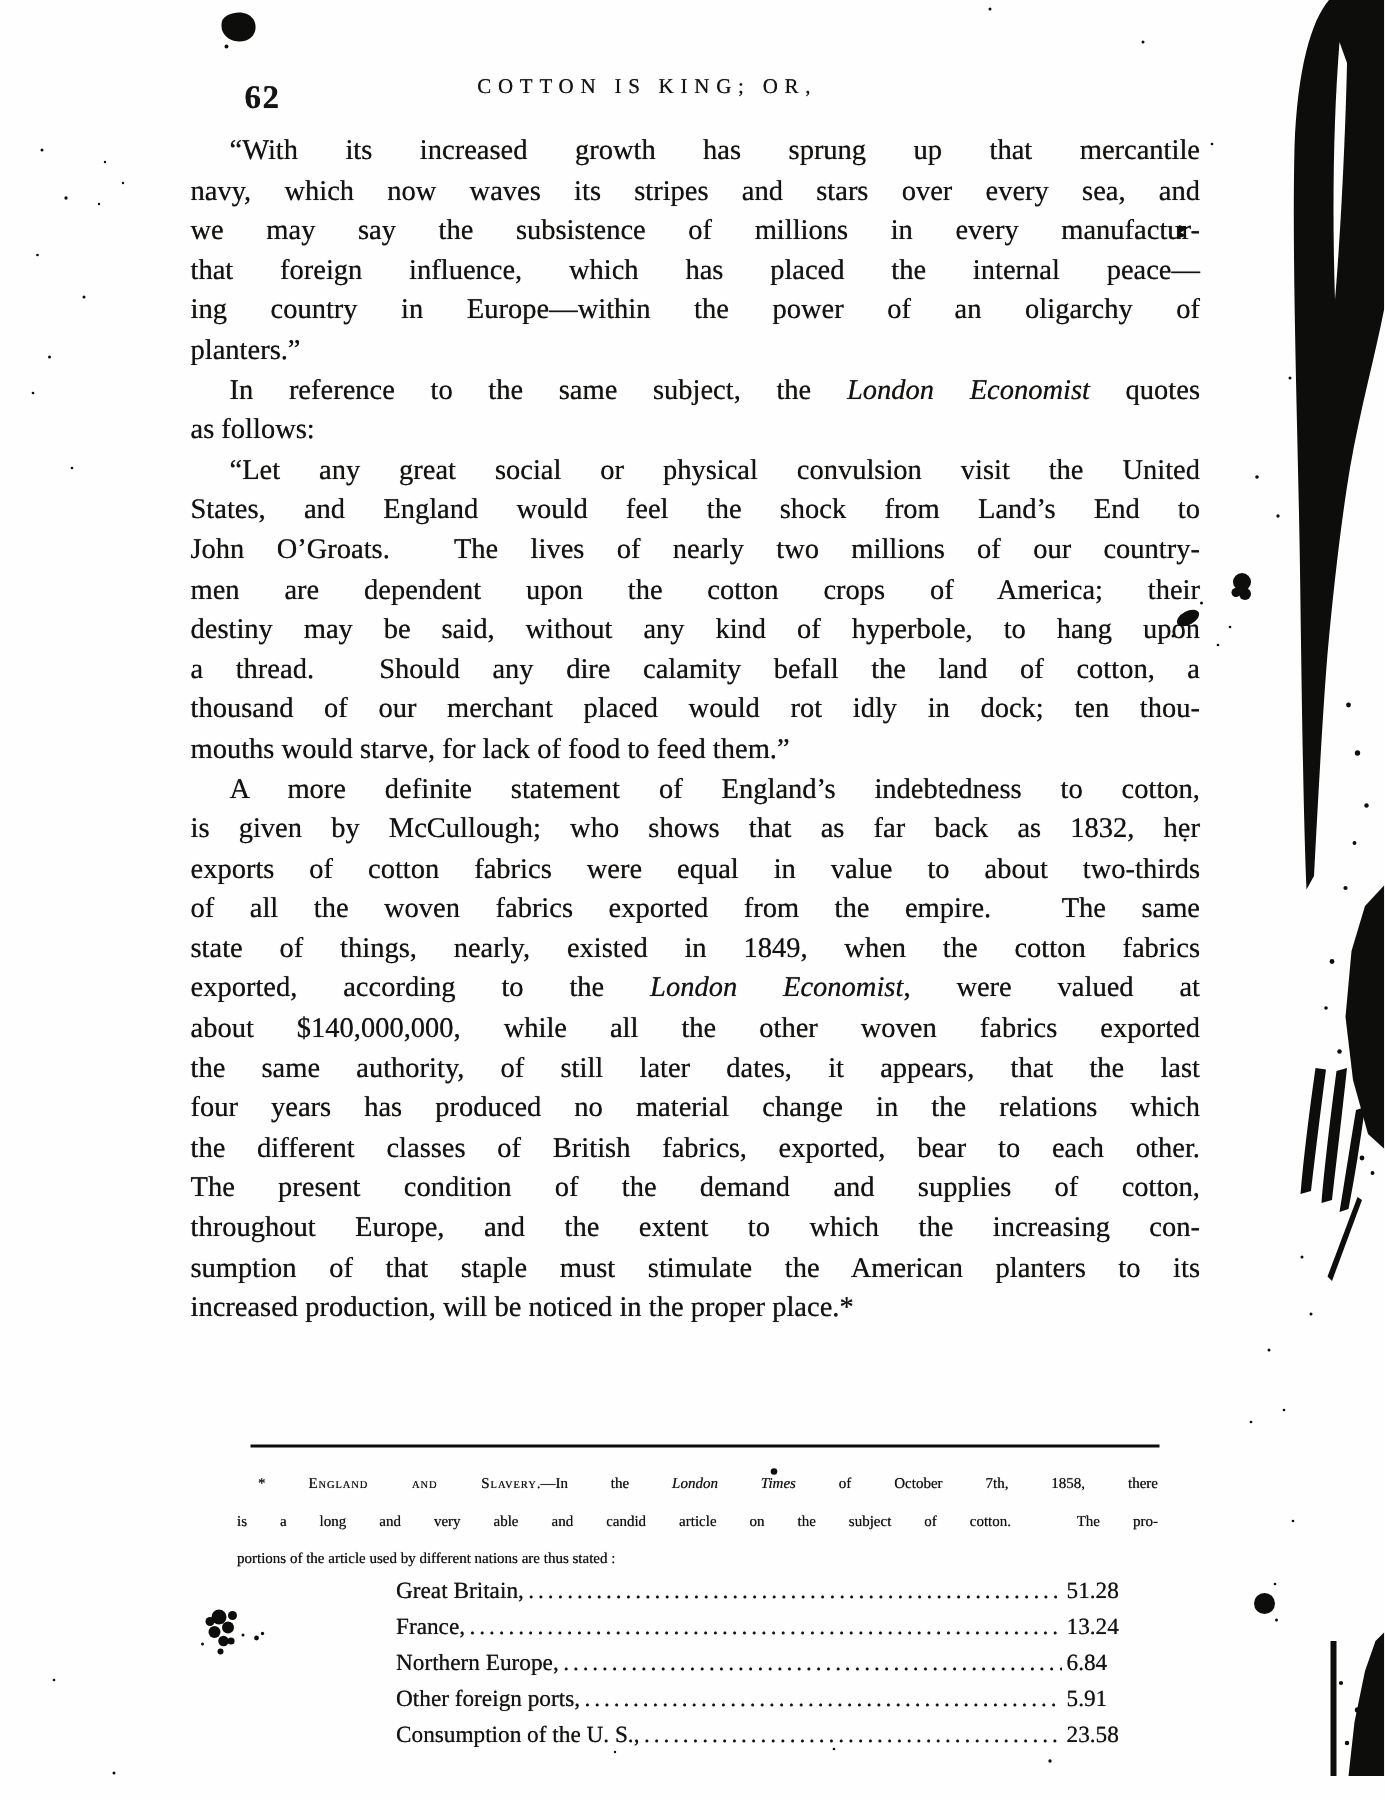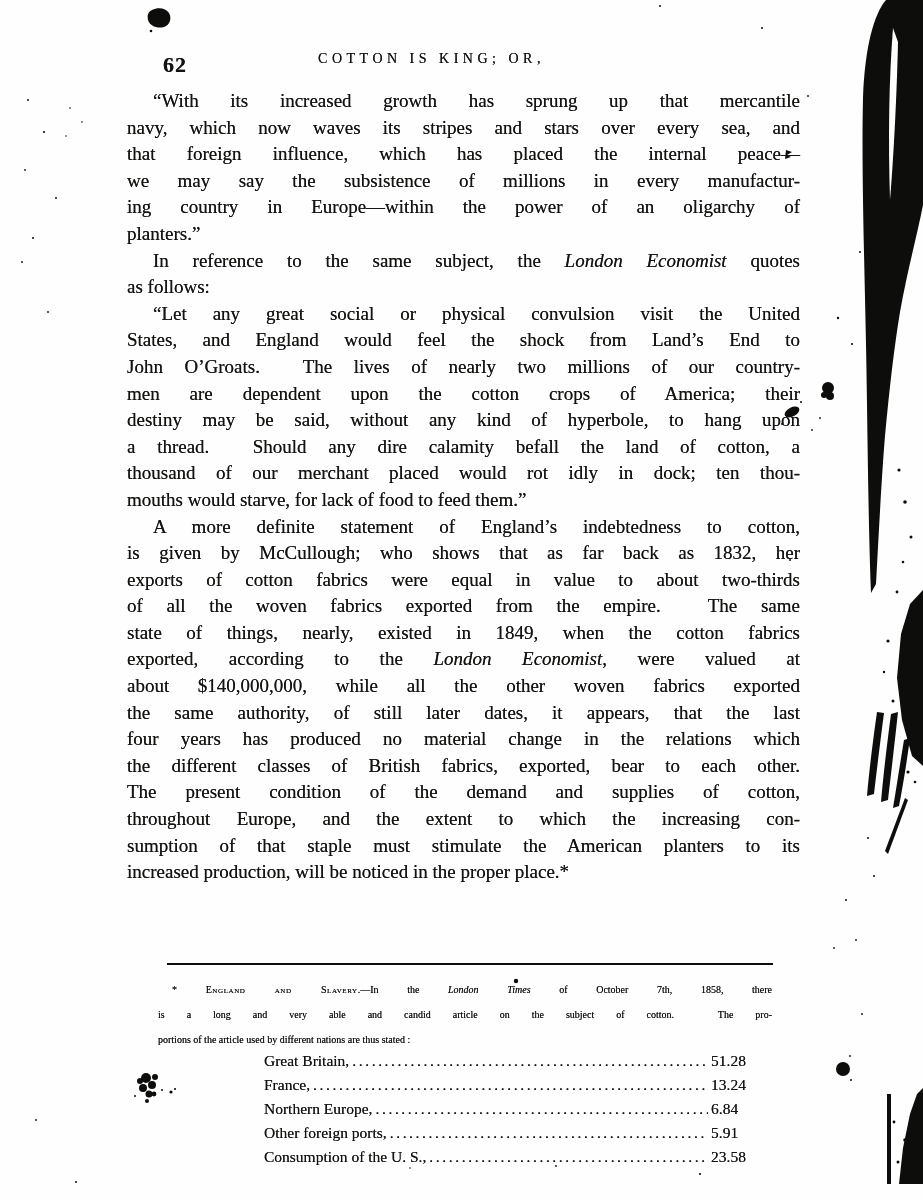--- a/index.html
+++ b/index.html
@@ -54,22 +54,22 @@
 
 <div class="page">
 
   <div class="pagenum">62</div>
   <div class="runhead">COTTON IS KING; OR,</div>
 
   <div class="bodytext">
     <div>
         <div class="ln ind"><span>“With its increased growth has sprung up that mercantile</span></div>
         <div class="ln"><span>navy, which now waves its stripes and stars over every sea, and</span></div>
+        <div class="ln"><span>we may say the subsistence of millions in every manufactur-</span></div>
         <div class="ln"><span>that foreign influence, which has placed the internal peace—</span></div>
-        <div class="ln"><span>we may say the subsistence of millions in every manufactur-</span></div>
         <div class="ln"><span>ing country in Europe—within the power of an oligarchy of</span></div>
         <div class="ln nj"><span>planters.”</span></div>
       </div>
     <div>
         <div class="ln ind"><span>In reference to the same subject, the </span><span class="it">London Economist</span><span> quotes</span></div>
         <div class="ln nj"><span>as follows:</span></div>
       </div>
     <div>
         <div class="ln ind"><span>“Let any great social or physical convulsion visit the United</span></div>
         <div class="ln"><span>States, and England would feel the shock from Land’s End to</span></div>

